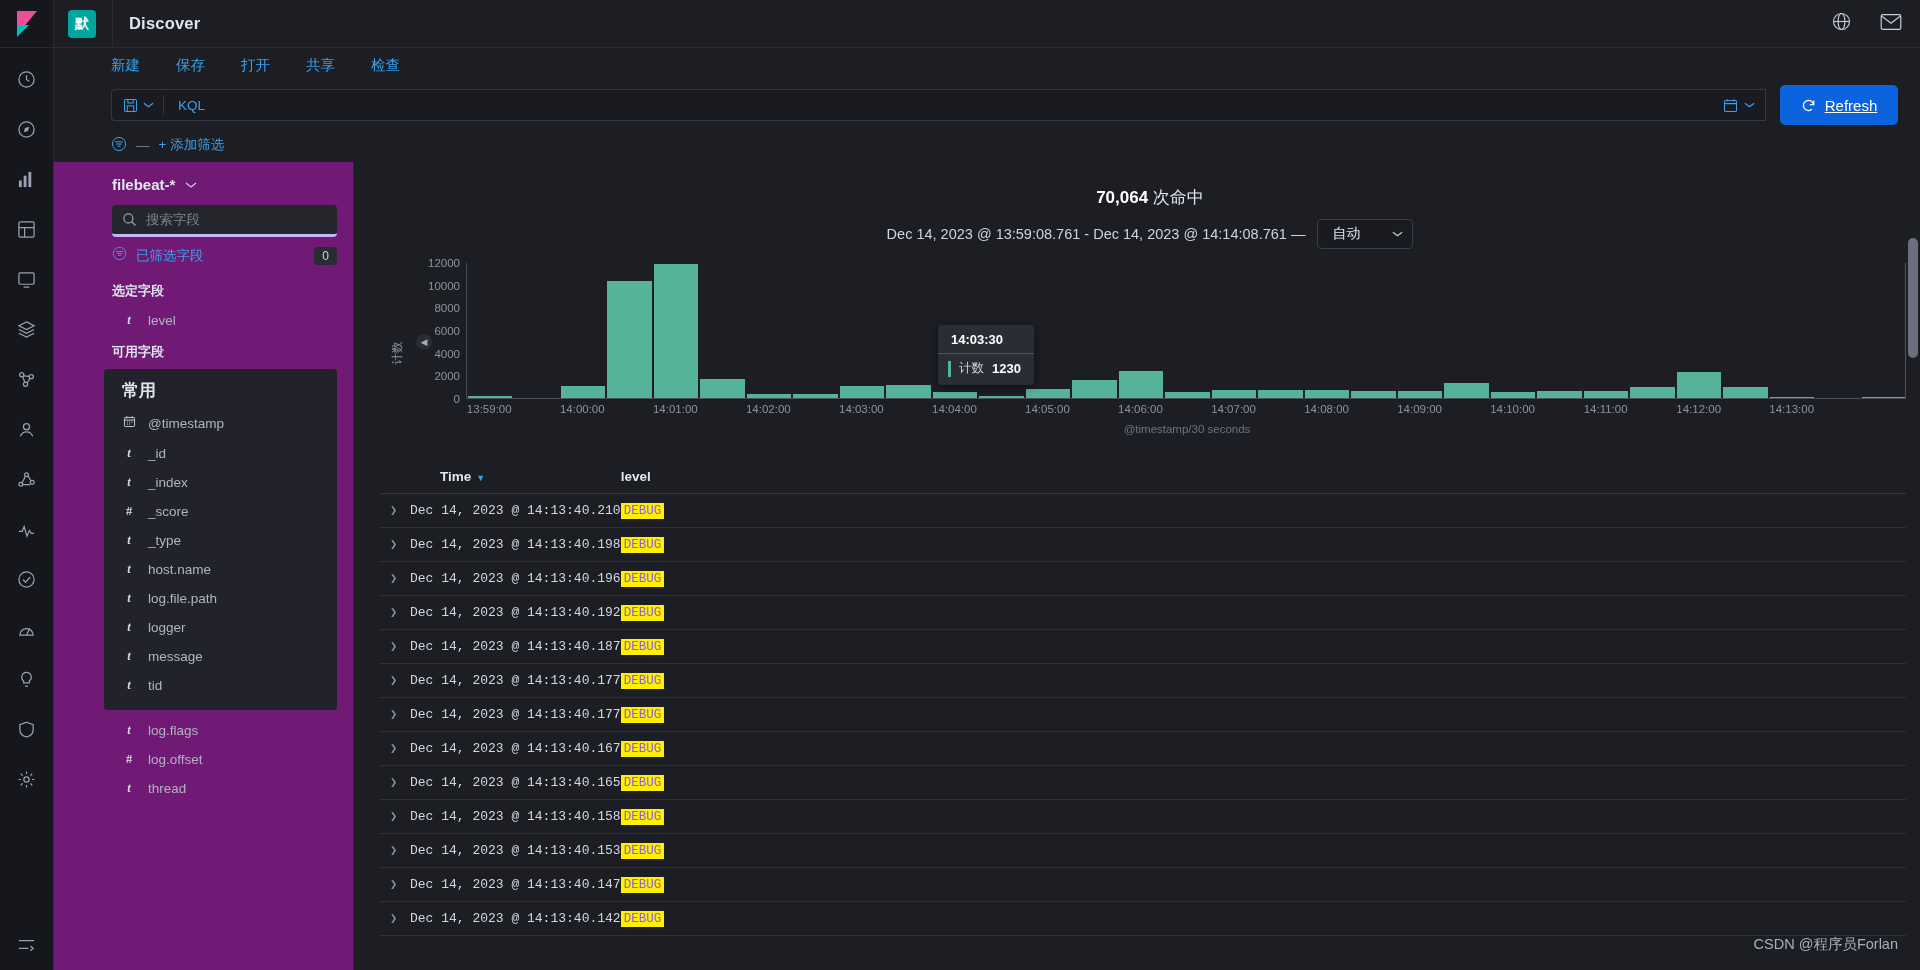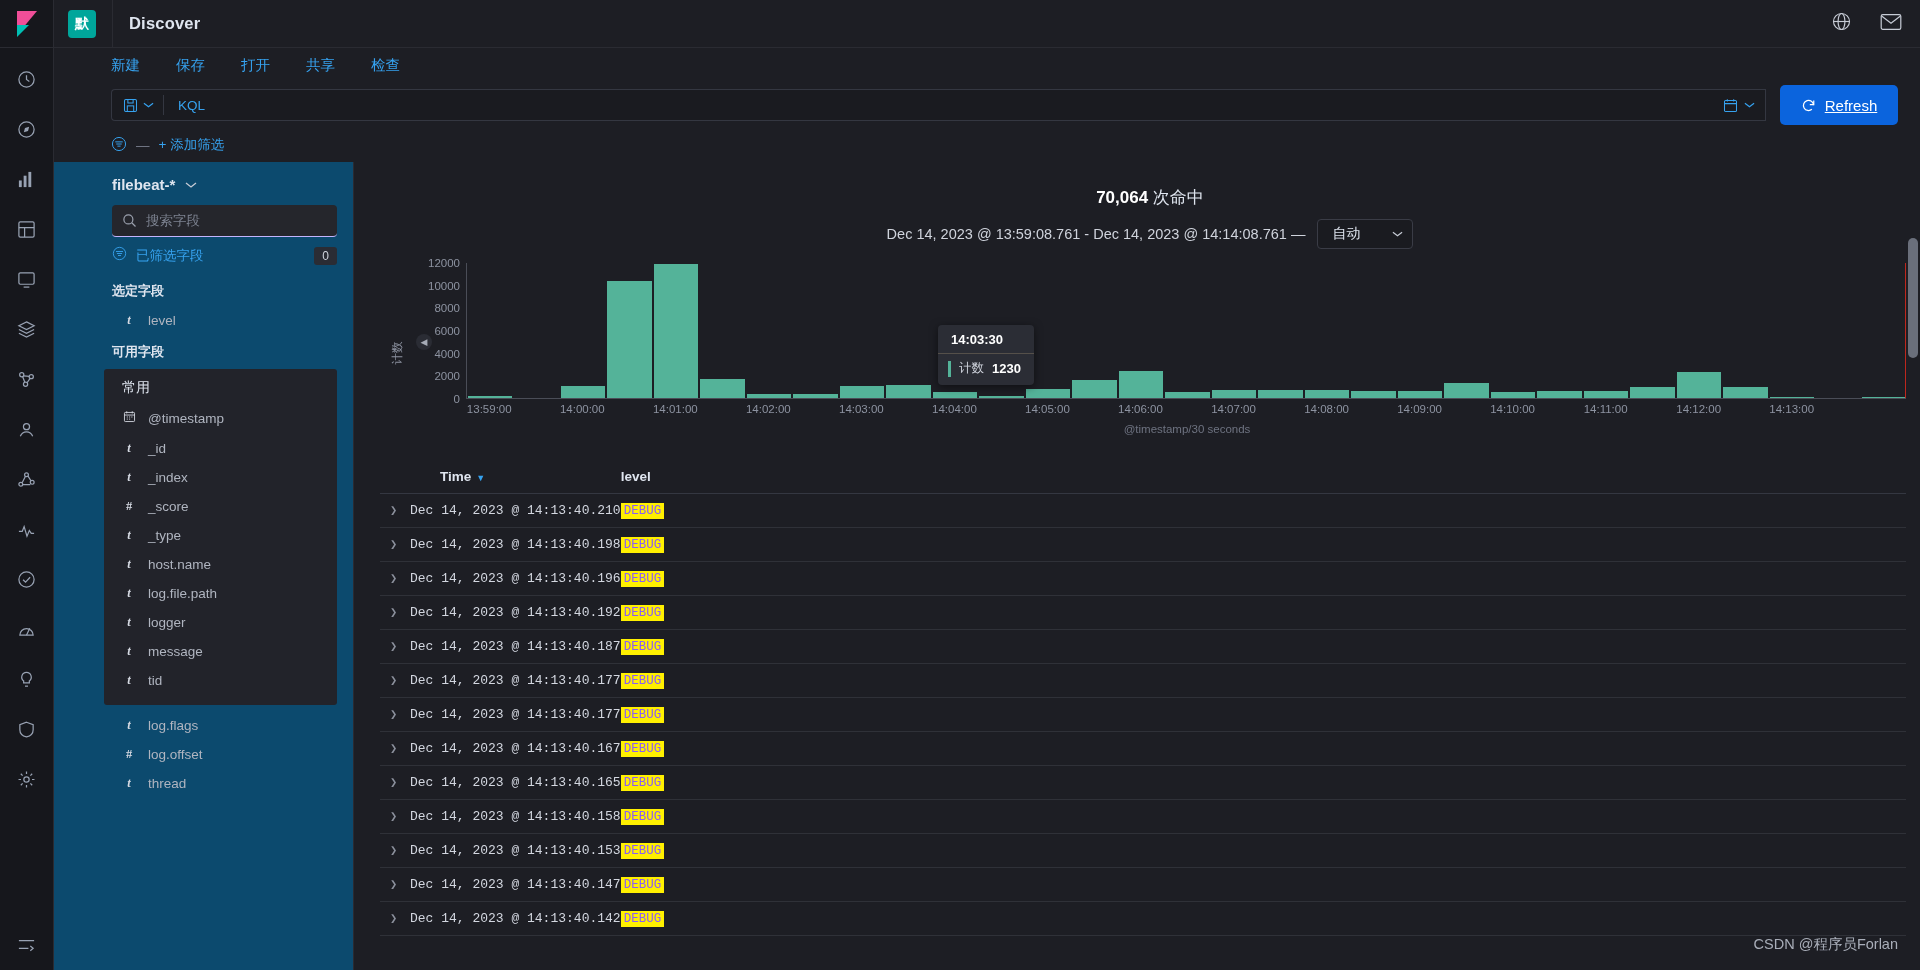--- a/index.html
+++ b/index.html
@@ -108,36 +108,36 @@
     gap: 9px; padding-left: 57px; font-size: 13.5px;
   }
   .filterbar .dash { color: #7a808f; }
   .add-filter { color: #36a2ef; cursor: pointer; }
 
   
   .body { flex: 1; display: flex; min-height: 0; }
 
   .sidebar {
     width: 300px; flex: 0 0 300px;
-    background: #0c4a6e;
+    background: #701a75;
     border-right: 1px solid #2a2b32;
     display: flex; flex-direction: column;
     padding: 0 0 0 0;
     position: relative;
   }
   .index-pattern {
     display: flex; align-items: center; gap: 10px;
     padding: 14px 0 12px 58px;
   }
   .index-pattern-name { font-size: 15px; font-weight: 700; color: #dfe5ef; }
   .fld-search-wrap { padding: 0 16px 0 58px; }
   .fld-search {
     height: 32px; background: #25262c; border-radius: 4px;
     display: flex; align-items: center; gap: 9px; padding: 0 10px;
-    border-bottom: 1px solid #c4b5fd;
+    border-bottom: 3px solid #c4b5fd;
   }
   .fld-search input {
     background: transparent; border: none; outline: none;
     color: #cfd3dc; font-size: 13.5px; flex: 1;
     font-family: "Liberation Sans", sans-serif;
   }
   .fld-search input::placeholder { color: #7c8290; }
   .filtered-row {
     display: flex; align-items: center; gap: 9px;
     padding: 9px 16px 9px 58px; cursor: pointer;
@@ -163,21 +163,21 @@
     font-style: italic; font-family: "Liberation Serif", serif;
   }
   .fld-type.num { font-style: normal; }
   .available-block {
     background: #22232a;
     margin: 2px 16px 0 50px;
     border-radius: 3px;
     padding: 8px 0 10px 0;
   }
   .available-block .sec-sub {
-    font-size: 14px; font-weight: 400; color: #dfe5ef;
+    font-size: 17px; font-weight: 700; color: #dfe5ef;
     padding: 2px 0 6px 18px;
   }
   .available-block .fld-row { padding-left: 18px; }
   .gap-fields { padding-top: 6px; }
   .gap-fields .fld-row { padding-left: 68px; }
 
   
   .collapse-handle {
     position: absolute; left: 362px; top: 172px;
     width: 16px; height: 16px; border-radius: 50%;

